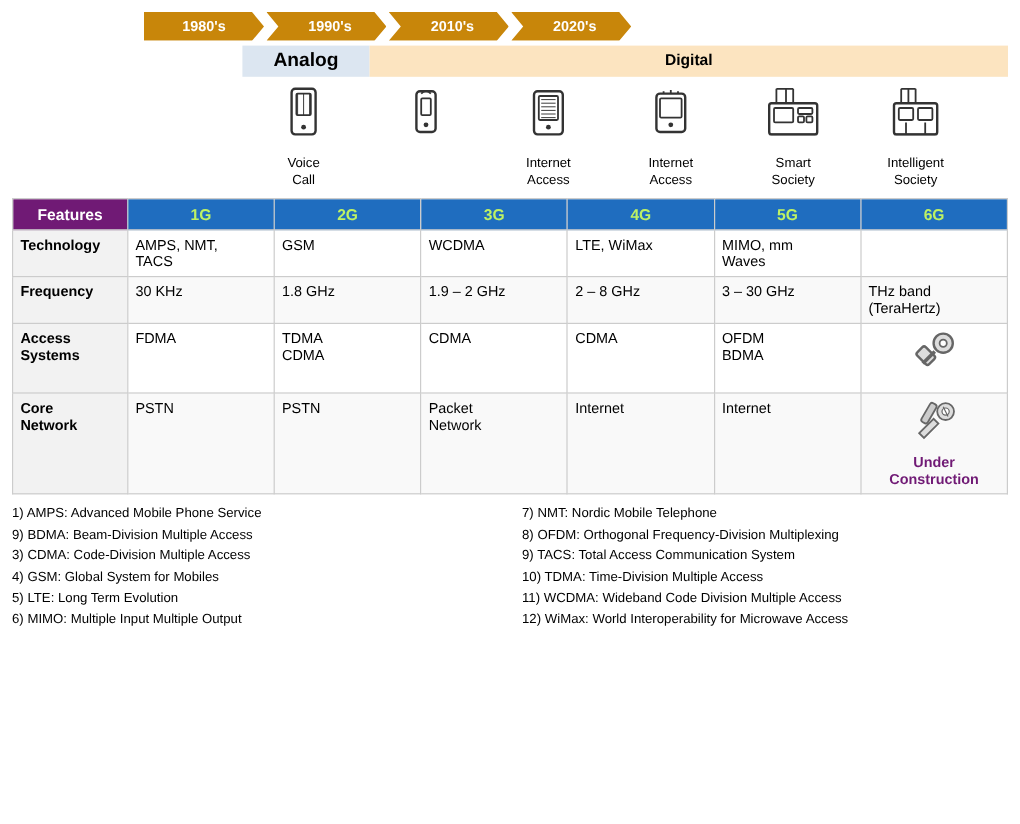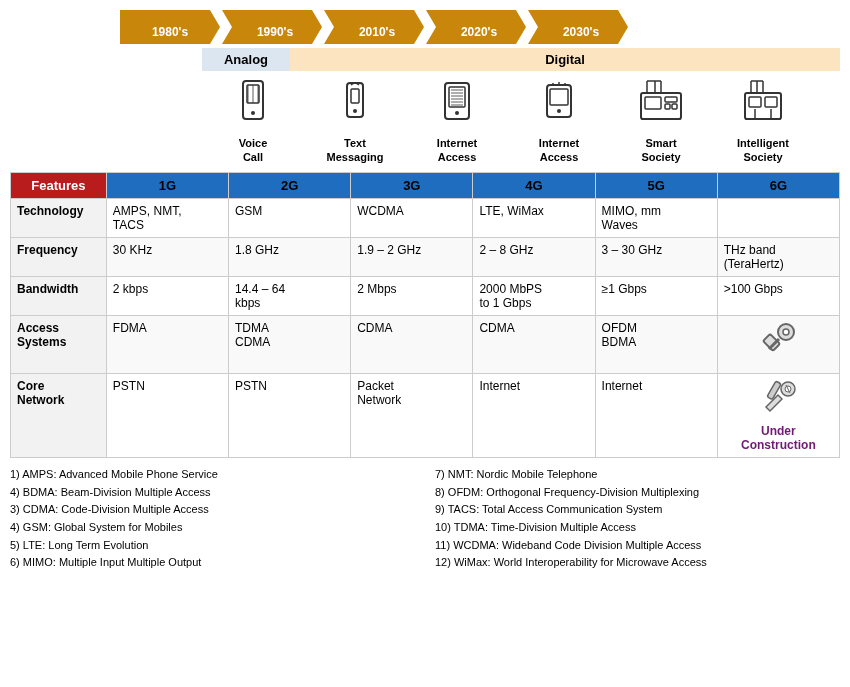--- a/index.html
+++ b/index.html
@@ -18,21 +18,21 @@
       align-items: center;
       margin-bottom: 4px;
       padding-left: 110px;
     }
     .timeline-arrow {
       position: relative;
       background: #c8860a;
       color: white;
       font-weight: bold;
       font-size: 12px;
-      padding: 15px 8px 5px 14px;
+      padding: 5px 8px 5px 14px;
       margin-right: 2px;
       clip-path: polygon(0 0, calc(100% - 10px) 0, 100% 50%, calc(100% - 10px) 100%, 0 100%, 10px 50%);
       min-width: 100px;
       text-align: center;
     }
     .timeline-arrow:first-child {
       clip-path: polygon(0 0, calc(100% - 10px) 0, 100% 50%, calc(100% - 10px) 100%, 0 100%);
       padding-left: 8px;
     }
 
@@ -40,38 +40,37 @@
     .era-header {
       display: flex;
       padding-left: 110px;
       margin-bottom: 4px;
     }
     .era-analog {
       background: #dce6f1;
       font-weight: bold;
       text-align: center;
       padding: 4px;
-      width: 88px;
-      font-size: 13px;
+      width: 106px;
+      font-size: 16px;
     }
     .era-digital {
       background: #fce4c0;
       font-weight: bold;
       text-align: center;
       padding: 4px;
       flex: 1;
       font-size: 13px;
     }
 
     
     .icon-row {
       display: flex;
       padding-left: 110px;
       margin-bottom: 4px;
-      font-weight: bold;
     }
     .icon-cell {
       width: 102px;
       text-align: center;
       padding: 4px 2px;
       font-size: 11px;
       line-height: 1.3;
     }
     .icon-cell .icon-img {
       font-size: 32px;
@@ -85,27 +84,27 @@
       border-collapse: collapse;
     }
     .main-table th, .main-table td {
       border: 1px solid #ccc;
       padding: 5px 6px;
       vertical-align: top;
       font-size: 12px;
     }
     .header-row th {
       background: #1f6dbf;
-      color: #000000;
+      color: #bef264;
       font-weight: bold;
       text-align: center;
       font-size: 13px;
     }
     .header-row th.features-header {
-      background: #b91c1c;
+      background: #701a75;
       color: white;
     }
     .main-table td:first-child {
       font-weight: bold;
       background: #f2f2f2;
       white-space: nowrap;
     }
     .main-table td {
       background: white;
     }
@@ -145,21 +144,20 @@
     }
   </style>
 </head>
 <body>
 
 <div class="timeline">
 <div class="timeline-arrow">1980's</div>
     <div class="timeline-arrow">1990's</div>
     <div class="timeline-arrow">2010's</div>
     <div class="timeline-arrow">2020's</div>
-    <div class="timeline-arrow">2030's</div>
   </div>
 
 <div class="era-header">
     <div style="width: 82px;"></div>
   <div class="era-analog">Analog</div>
   <div class="era-digital">Digital</div>
 </div>
 
 <div class="icon-row" id="icon-row-container">
     <div style="width: 82px; flex-shrink: 0;"></div>
@@ -174,21 +172,20 @@
         </svg></div>
       <div>Voice<br>Call</div>
     </div>
     <div class="icon-cell">
       <div class="icon-img"><svg width="28" height="44" viewBox="0 0 28 44" fill="none" xmlns="http://www.w3.org/2000/svg">
           <rect x="6" y="4" width="16" height="34" rx="3" stroke="#333" stroke-width="2" fill="none"></rect>
           <rect x="10" y="10" width="8" height="14" rx="1" stroke="#333" stroke-width="1.5" fill="none"></rect>
           <circle cx="14" cy="32" r="2" fill="#333"></circle>
           <path d="M10 6 Q14 2 18 6" stroke="#333" stroke-width="1.5" fill="none"></path>
         </svg></div>
-      <div>Text<br>Messaging</div>
     </div>
     <div class="icon-cell">
       <div class="icon-img"><svg width="36" height="44" viewBox="0 0 36 44" fill="none" xmlns="http://www.w3.org/2000/svg">
           <rect x="6" y="4" width="24" height="36" rx="3" stroke="#333" stroke-width="2" fill="none"></rect>
           <rect x="10" y="8" width="16" height="20" rx="1" stroke="#333" stroke-width="1.5" fill="none"></rect>
           <line x1="12" y1="11" x2="24" y2="11" stroke="#333" stroke-width="0.8"></line>
           <line x1="12" y1="14" x2="24" y2="14" stroke="#333" stroke-width="0.8"></line>
           <line x1="12" y1="17" x2="24" y2="17" stroke="#333" stroke-width="0.8"></line>
           <line x1="12" y1="20" x2="24" y2="20" stroke="#333" stroke-width="0.8"></line>
           <line x1="12" y1="23" x2="24" y2="23" stroke="#333" stroke-width="0.8"></line>
@@ -263,29 +260,20 @@
         <td></td>
       </tr>
       <tr>
         <td>Frequency</td>
         <td>30 KHz</td>
         <td>1.8 GHz</td>
         <td>1.9 – 2 GHz</td>
         <td>2 – 8 GHz</td>
         <td>3 – 30 GHz</td>
         <td>THz band<br>(TeraHertz)</td>
-      </tr>
-      <tr>
-        <td>Bandwidth</td>
-        <td>2 kbps</td>
-        <td>14.4 – 64<br>kbps</td>
-        <td>2 Mbps</td>
-        <td>2000 MbPS<br>to 1 Gbps</td>
-        <td>≥1 Gbps</td>
-        <td>&gt;100 Gbps</td>
       </tr>
       <tr>
         <td>Access<br>Systems</td>
         <td>FDMA</td>
         <td>TDMA<br>CDMA</td>
         <td>CDMA</td>
         <td>CDMA</td>
         <td>OFDM<br>BDMA</td>
         <td class="under-construction">
           <span class="uc-icon"><svg width="38" height="38" viewBox="0 0 38 38" fill="none" xmlns="http://www.w3.org/2000/svg">
@@ -314,21 +302,21 @@
           <div class="uc-text">Under
 Construction</div>
         </td>
       </tr>
     </tbody>
 </table>
 
 <div class="footnotes">
   <div class="footnotes-col" id="footnotes-left">
       <p>1) AMPS: Advanced Mobile Phone Service</p>
-      <p>4) BDMA: Beam-Division Multiple Access</p>
+      <p>9) BDMA: Beam-Division Multiple Access</p>
       <p>3) CDMA: Code-Division Multiple Access</p>
       <p>4) GSM: Global System for Mobiles</p>
       <p>5) LTE: Long Term Evolution</p>
       <p>6) MIMO: Multiple Input Multiple Output</p>
     </div>
   <div class="footnotes-col" id="footnotes-right">
       <p>7) NMT: Nordic Mobile Telephone</p>
       <p>8) OFDM: Orthogonal Frequency-Division Multiplexing</p>
       <p>9) TACS: Total Access Communication System</p>
       <p>10) TDMA: Time-Division Multiple Access</p>

